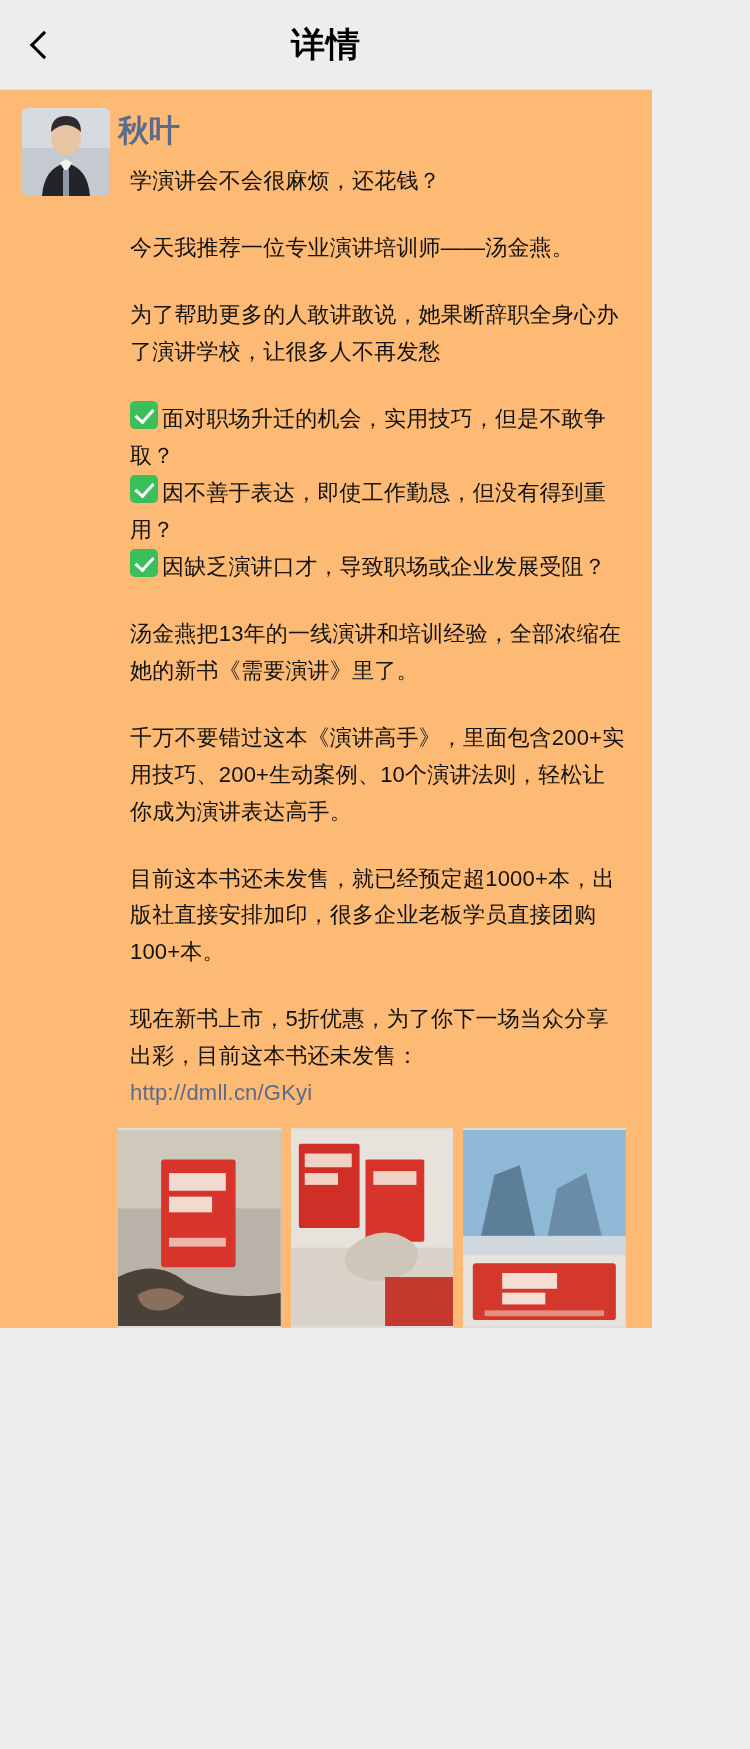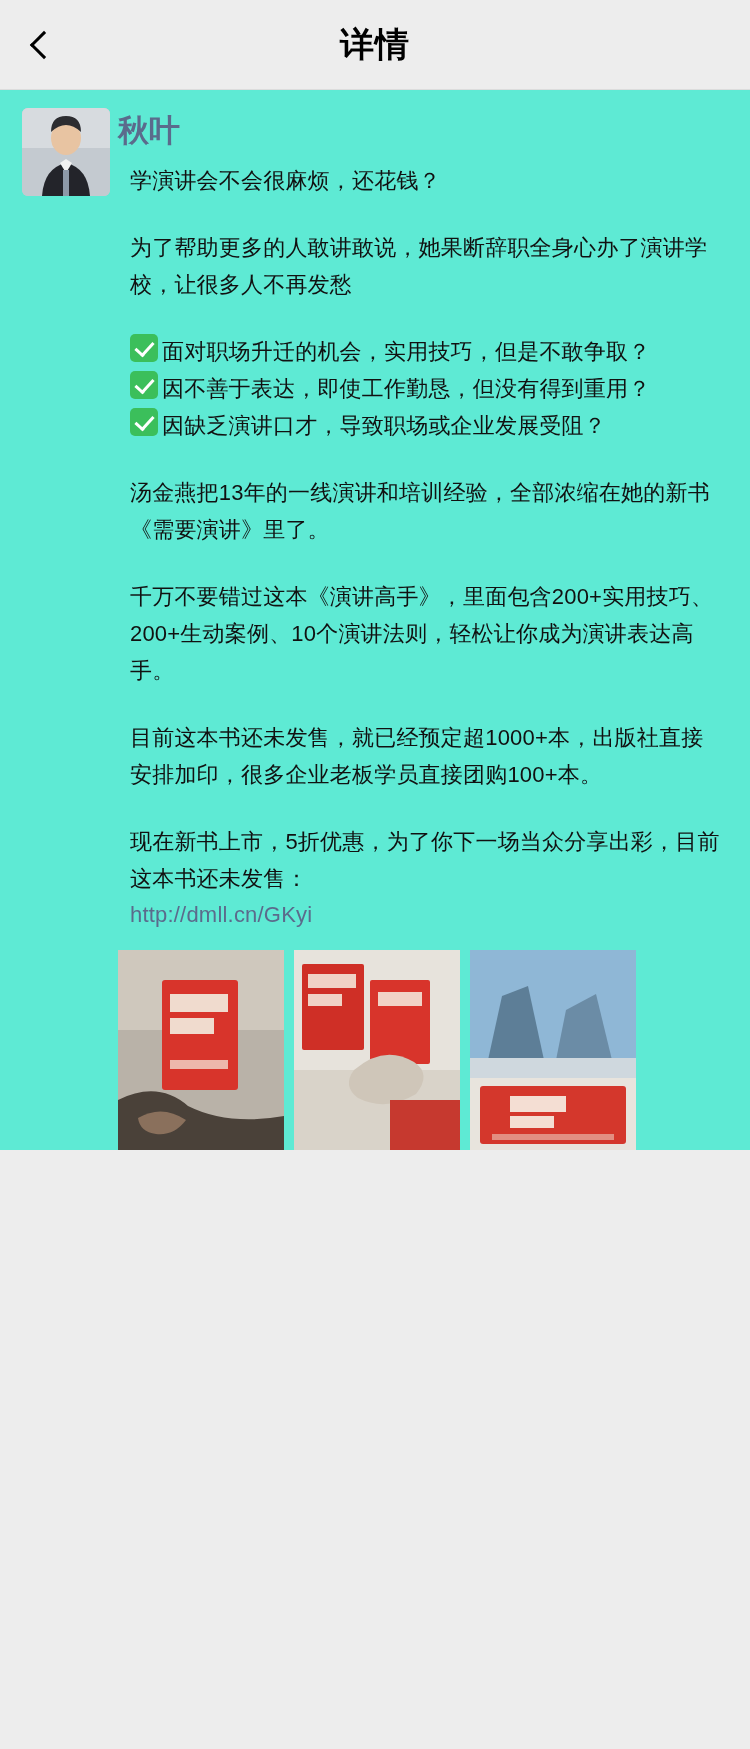--- a/index.html
+++ b/index.html
@@ -4,21 +4,21 @@
 <style>
   * { box-sizing: border-box; margin: 0; padding: 0; }
   html, body {
     width: 750px;
     height: 1749px;
     background: #ededed;
     font-family: "Liberation Sans", sans-serif;
   }
   .phone {
     position: relative;
-    width: 750px;
+    width: 652px;
     height: 1749px;
     background: #ededed;
     overflow: hidden;
   }
 
   
   .navbar {
     position: relative;
     height: 90px;
     background: #ededed;
@@ -51,21 +51,21 @@
     font-size: 34px;
     font-weight: bold;
     color: #000;
     letter-spacing: 1px;
   }
 
   
   .post {
     position: relative;
     padding: 18px 26px 0 26px;
-    background: #5eead4;
+    background: #fdba74;
   }
   .avatar {
     position: absolute;
     left: 22px;
     top: 18px;
     width: 88px;
     height: 88px;
     border-radius: 6px;
     overflow: hidden;
     background: #c8cdd2;
@@ -159,20 +159,21 @@
         <path d="M20 88 q2 -28 24 -33 q22 5 24 33Z" fill="#23242a"></path>
         <path d="M38 55 l6 10 l6 -10 l-6 -4Z" fill="#f2f2f2"></path>
         <rect x="41" y="62" width="6" height="26" fill="#8d99a8"></rect>
       </svg>
     </div>
 
     <div class="author">秋叶</div>
 
     <div class="content">
       <div class="para">学演讲会不会很麻烦，还花钱？</div>
+      <div class="para">今天我推荐一位专业演讲培训师——汤金燕。</div>
       <div class="para">为了帮助更多的人敢讲敢说，她果断辞职全身心办了演讲学校，让很多人不再发愁</div>
 
       <div class="para">
         <span class="check-line"><span class="check"></span><span>面对职场升迁的机会，实用技巧，但是不敢争取？</span></span>
         <span class="check-line"><span class="check"></span><span>因不善于表达，即使工作勤恳，但没有得到重用？</span></span>
         <span class="check-line"><span class="check"></span><span>因缺乏演讲口才，导致职场或企业发展受阻？</span></span>
       </div>
 
       <div class="para">汤金燕把13年的一线演讲和培训经验，全部浓缩在她的新书《需要演讲》里了。</div>
       <div class="para">千万不要错过这本《演讲高手》，里面包含200+实用技巧、200+生动案例、10个演讲法则，轻松让你成为演讲表达高手。</div>

